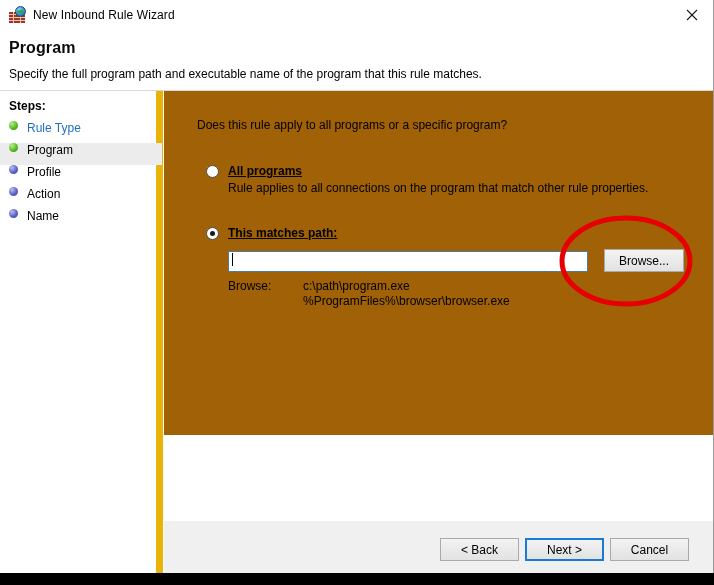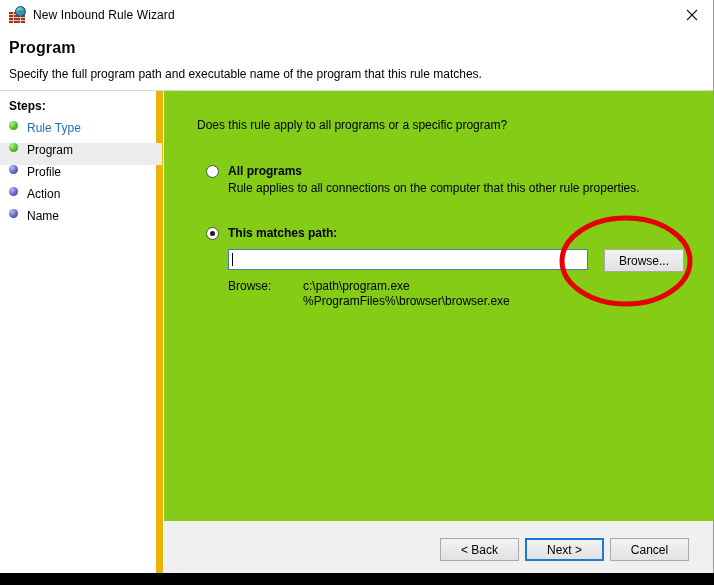--- a/index.html
+++ b/index.html
@@ -151,39 +151,40 @@
     font-size: 12px;
     color: #000000;
   }
   .step-label.link {
     color: #1f6fc4;
   }
 
   #content {
     position: absolute;
     left: 164px; top: 91px;
-    width: 550px; height: 482px;
-    background: #84cc16;
+    width: 550px; height: 344px;
+    background: #a16207;
   }
 
   #question {
     position: absolute;
     left: 33px; top: 27px;
     font-size: 12px;
     color: #000000;
   }
 
   
   .radio-group { position: absolute; }
   #group-all { left: 42px; top: 73px; }
   #group-path { left: 42px; top: 135px; }
 
   .radio-row {
     display: flex;
     align-items: flex-start;
+    text-decoration: underline;
   }
   .radio-dot {
     width: 13px; height: 13px;
     border-radius: 50%;
     border: 1px solid #4c4c4c;
     background: #fcfcfc;
     flex: none;
     margin-top: 1px;
     position: relative;
   }
@@ -208,21 +209,21 @@
     font-size: 12px;
     color: #000000;
     white-space: nowrap;
   }
 
   
   #path-row {
     position: absolute;
     left: 22px; top: 23px;
     display: flex;
-    align-items: flex-start;
+    align-items: flex-end;
   }
   #path-input {
     width: 360px;
     height: 21px;
     border: 1px solid #4a7ca6;
     background: #ffffff;
     font-family: "Liberation Sans", sans-serif;
     font-size: 12px;
     color: #000000;
     padding: 0 3px;
@@ -351,21 +352,21 @@
 
   <div id="content">
 
     <div id="question">Does this rule apply to all programs or a specific program?</div>
 
     <div class="radio-group" id="group-all">
       <div class="radio-row">
         <span class="radio-dot"></span>
         <span class="radio-title">All programs</span>
       </div>
-      <div class="radio-desc">Rule applies to all connections on the computer that this other rule properties.</div>
+      <div class="radio-desc">Rule applies to all connections on the program that match other rule properties.</div>
     </div>
 
     <div class="radio-group" id="group-path">
       <div class="radio-row">
         <span class="radio-dot checked"></span>
         <span class="radio-title">This matches path:</span>
       </div>
 
       <div id="path-row">
         <input id="path-input" type="text" placeholder="" style="">

